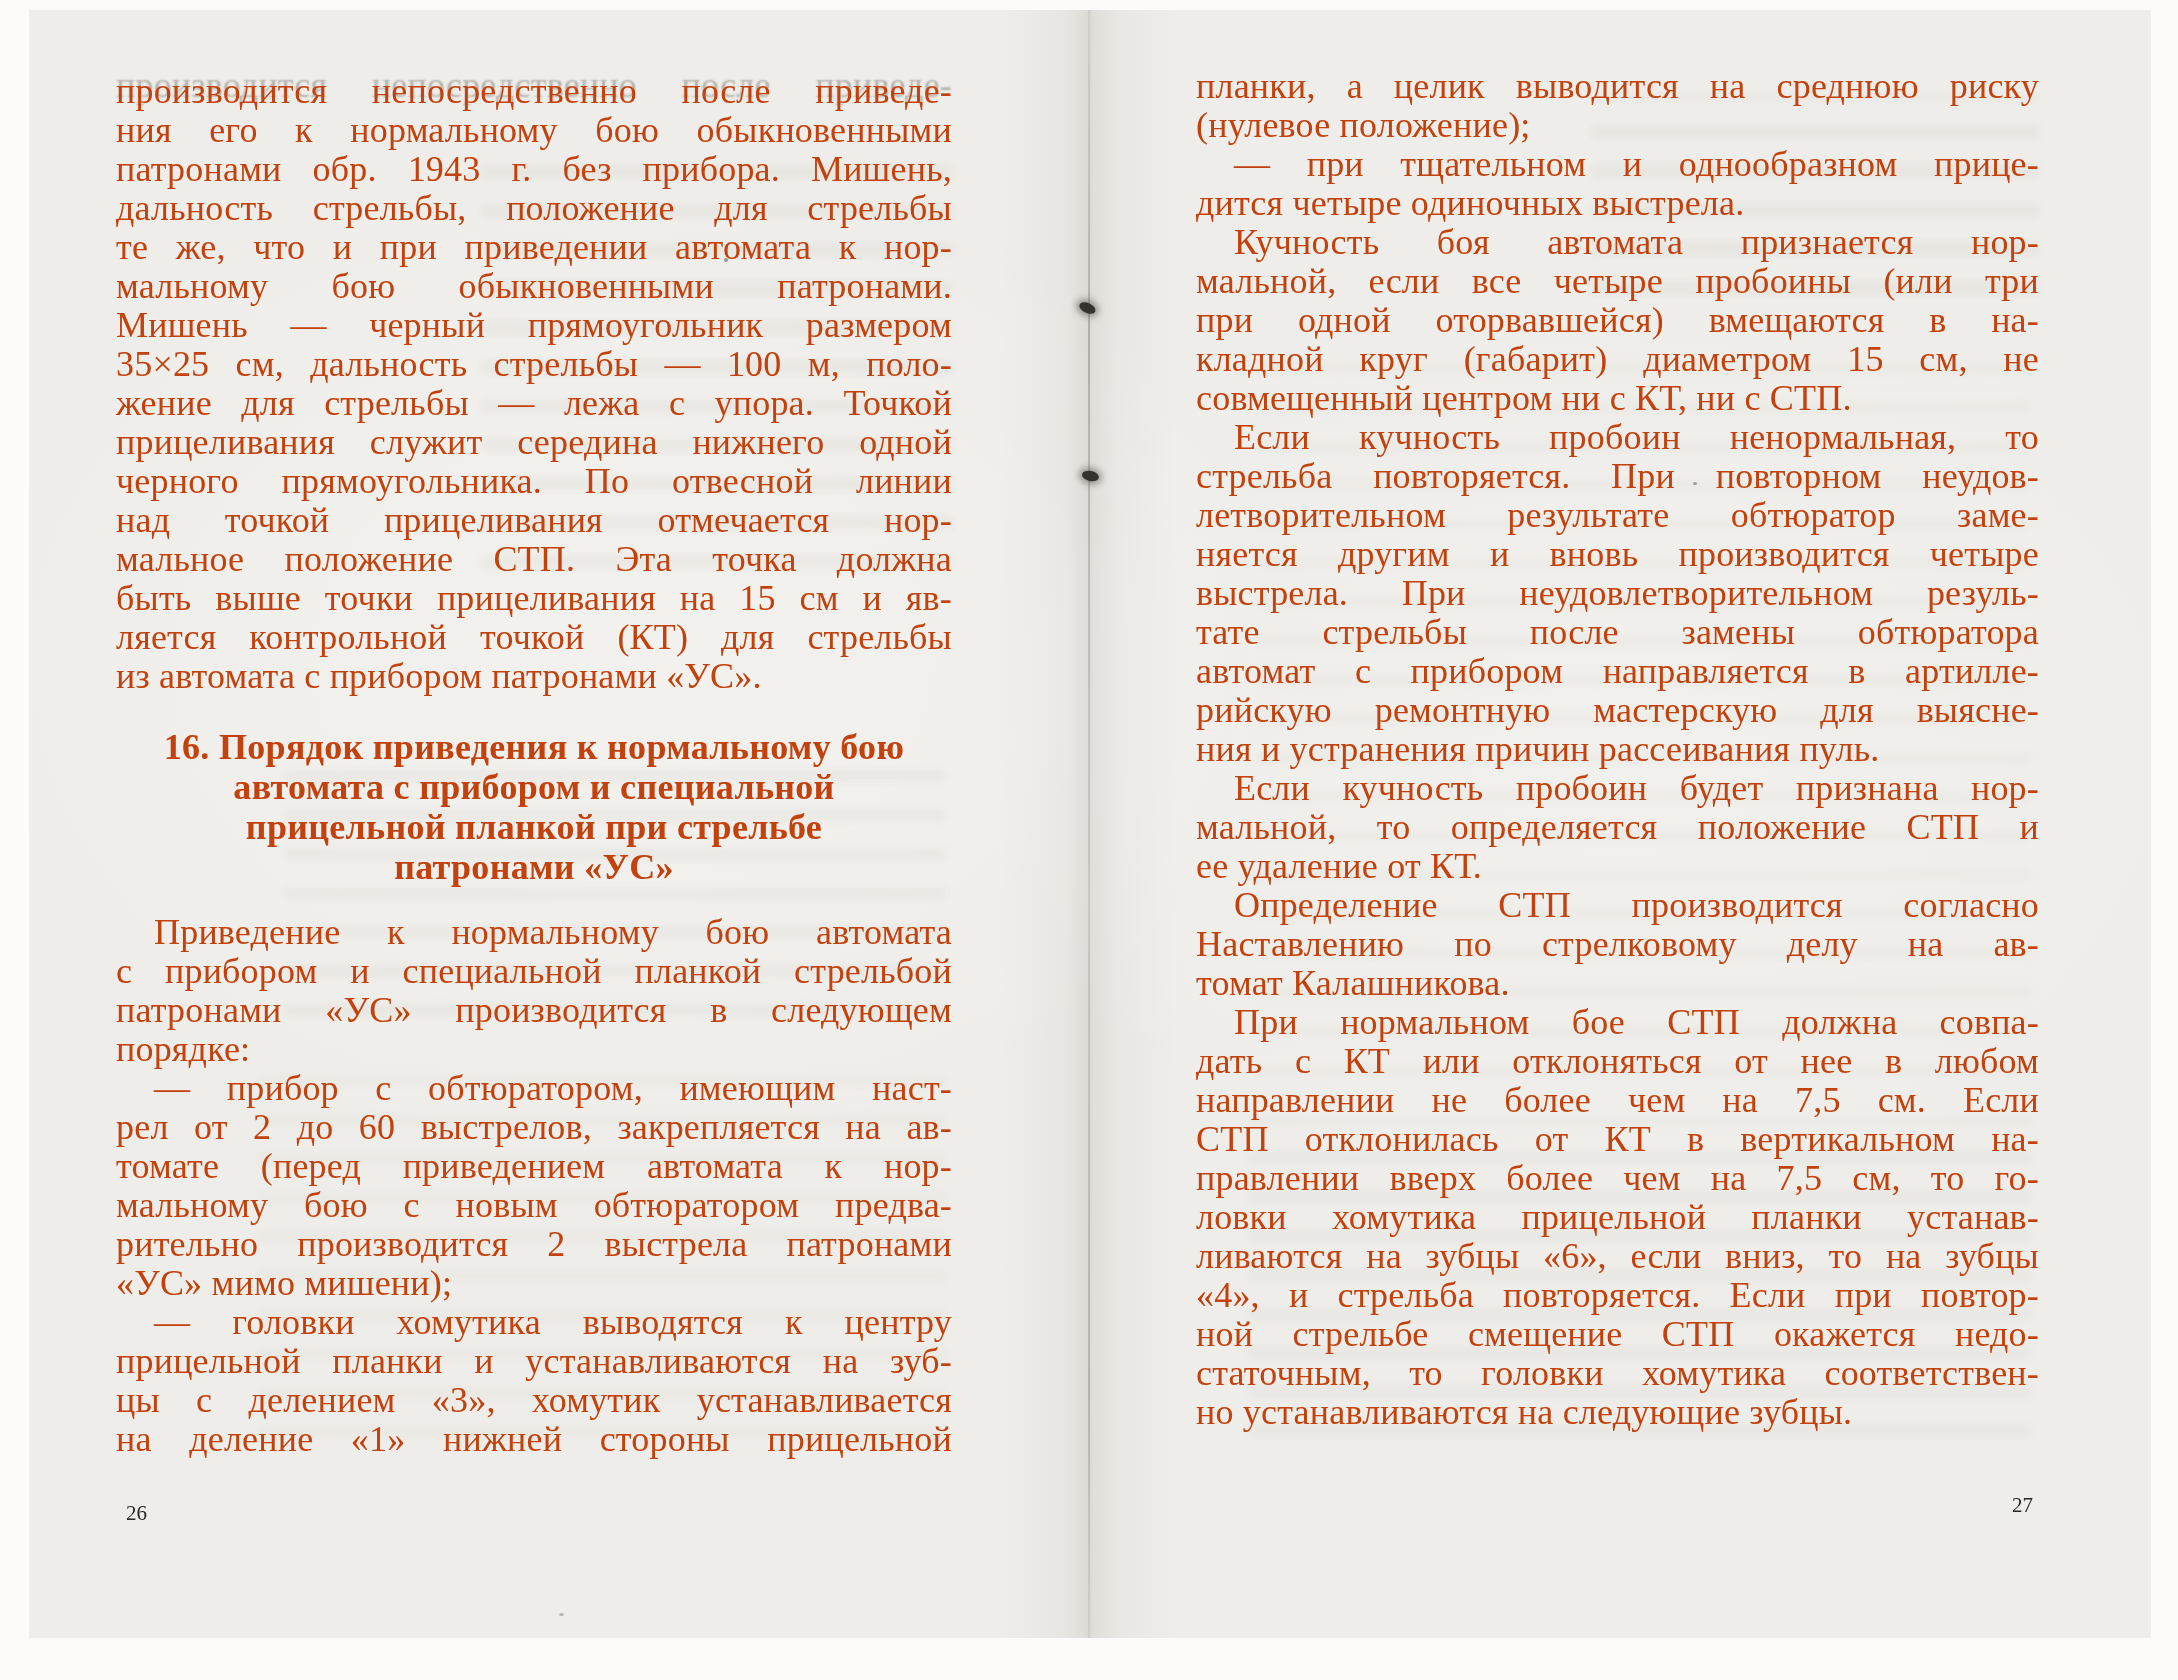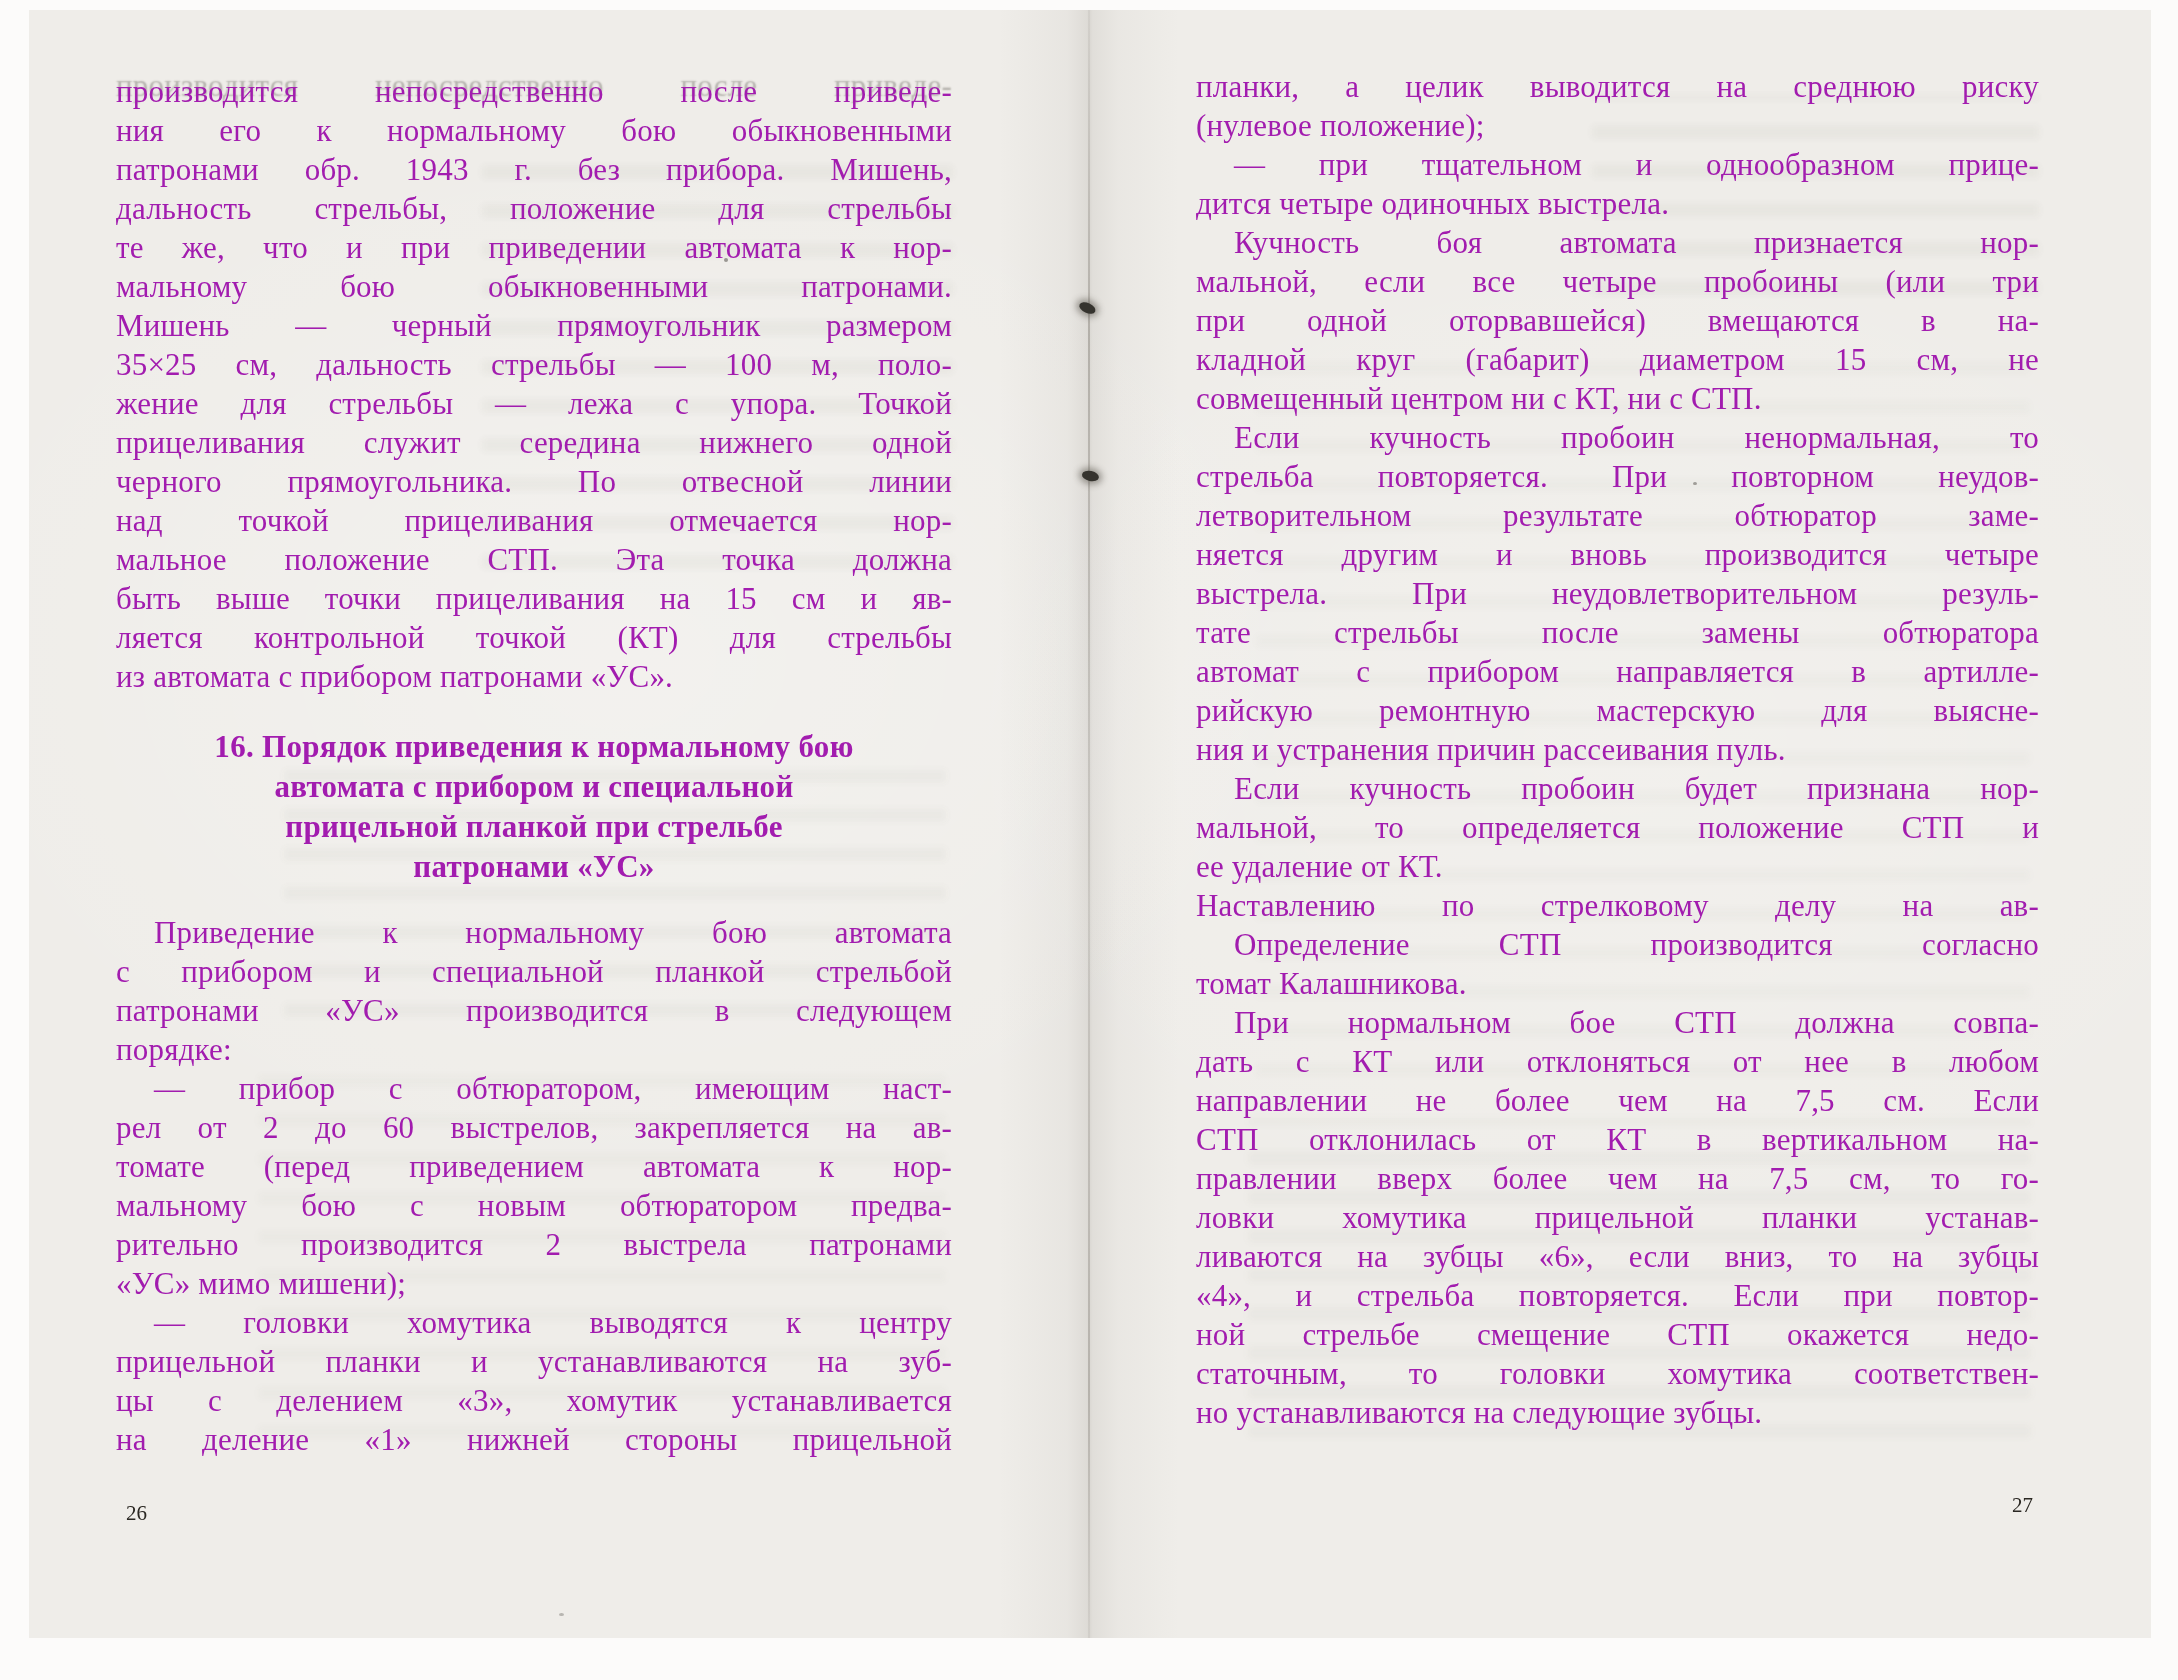--- a/index.html
+++ b/index.html
@@ -57,21 +57,21 @@
   .sp2{left:1693px;top:482px;width:4.3px;height:3.4px;opacity:.5;}
   .sp3{left:559px;top:1613px;width:5.2px;height:3.4px;opacity:.35;}
   
   .edge{position:absolute;background:#fcfbfa;}
   .edge-left{left:0;top:0;width:29px;height:1680px;}
   .edge-top{left:0;top:0;width:2178px;height:10.3px;}
   .edge-right{left:2151px;top:0;width:27.5px;height:1680px;}
   .edge-bottom{left:0;top:1638px;width:2178px;height:42px;}
 
   .textcol{
-    position:absolute;color:#a21caf;font-size:31px;line-height:39px;
+    position:absolute;color:#c2410c;font-size:36px;line-height:39px;
     letter-spacing:0.2px;
   }
   .col-left{left:116px;top:72px;width:836px;}
   .col-right{left:1196px;top:67px;width:843px;}
   .line{text-align:justify;text-align-last:justify;white-space:normal;}
   .line.flush{text-align-last:left;}
   .line.indent{text-indent:38px;}
   .hline{text-align:center;text-align-last:center;font-weight:700;letter-spacing:0.3px;}
   .heading{margin:31px 0 26px 0;line-height:40px;}
   
@@ -163,22 +163,22 @@
         <div class="line">летворительном результате обтюратор заме-</div>
         <div class="line">няется другим и вновь производится четыре</div>
         <div class="line">выстрела. При неудовлетворительном резуль-</div>
         <div class="line">тате стрельбы после замены обтюратора</div>
         <div class="line">автомат с прибором направляется в артилле-</div>
         <div class="line">рийскую ремонтную мастерскую для выясне-</div>
         <div class="line flush">ния и устранения причин рассеивания пуль.</div>
         <div class="line indent">Если кучность пробоин будет признана нор-</div>
         <div class="line">мальной, то определяется положение СТП и</div>
         <div class="line flush">ее удаление от КТ.</div>
+        <div class="line indent">Определение СТП производится согласно</div>
         <div class="line">Наставлению по стрелковому делу на ав-</div>
-        <div class="line indent">Определение СТП производится согласно</div>
         <div class="line flush">томат Калашникова.</div>
         <div class="line indent">При нормальном бое СТП должна совпа-</div>
         <div class="line">дать с КТ или отклоняться от нее в любом</div>
         <div class="line">направлении не более чем на 7,5 см. Если</div>
         <div class="line">СТП отклонилась от КТ в вертикальном на-</div>
         <div class="line">правлении вверх более чем на 7,5 см, то го-</div>
         <div class="line">ловки хомутика прицельной планки устанав-</div>
         <div class="line">ливаются на зубцы «6», если вниз, то на зубцы</div>
         <div class="line">«4», и стрельба повторяется. Если при повтор-</div>
         <div class="line">ной стрельбе смещение СТП окажется недо-</div>

